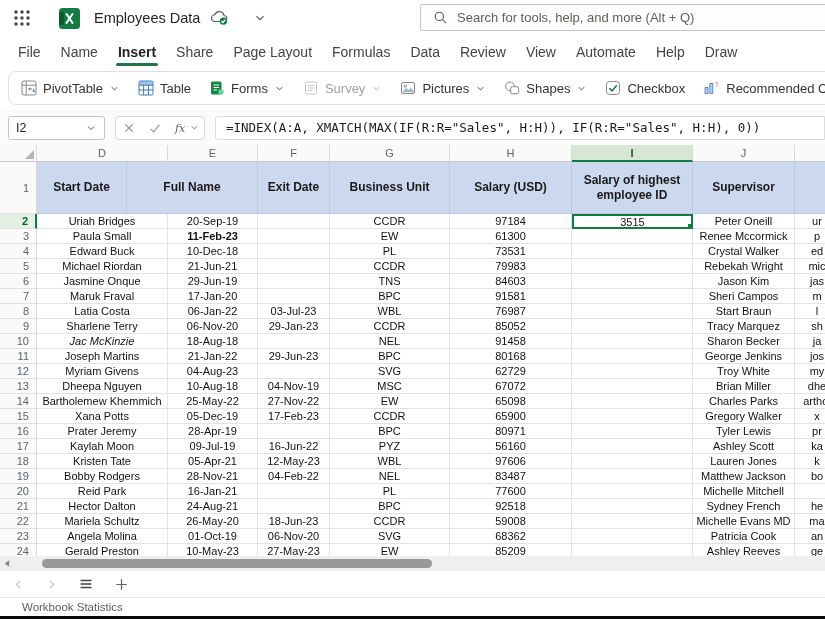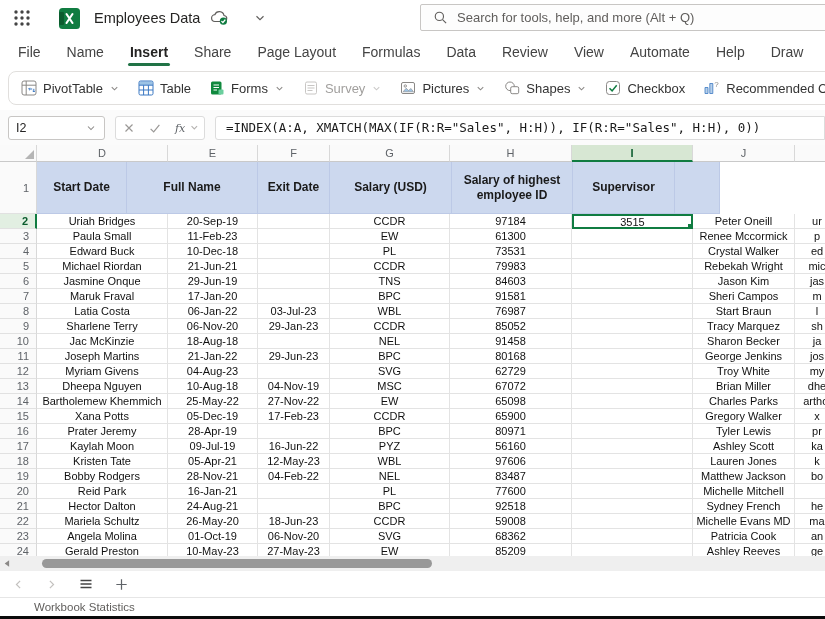--- a/index.html
+++ b/index.html
@@ -15,21 +15,21 @@
   .cloud{margin-left:10px}
   .titlechev{margin-left:22px}
   #searchbox{position:absolute;left:420px;top:4px;width:412px;height:27px;border:1px solid #c8c6c4;
     border-radius:2px;background:#fdfdfd;display:flex;align-items:center;padding-left:12px;gap:9px}
   #searchbox input{border:none;outline:none;background:transparent;font-size:13px;color:#605e5c;width:330px;
     font-family:"Liberation Sans",sans-serif}
   #searchbox input::placeholder{color:#605e5c}
 
   
   #menubar{position:absolute;top:36px;left:0;width:825px;height:32px;display:flex;align-items:center;
-    gap:22px;padding-left:16px;background:#fff}
+    gap:16px;padding-left:16px;background:#fff}
   .menu-item{font-size:14px;color:#444;position:relative;cursor:pointer;padding:4px 2px}
   .menu-item.active{font-weight:bold;color:#252423}
   .menu-item.active::after{content:"";position:absolute;left:0;right:0;bottom:-2px;height:3px;
     border-radius:2px;background:#217346}
 
   
   #ribbon{position:absolute;top:68px;left:0;width:825px;height:42px;background:#fff;display:flex;gap:6px}
   .ribbon-group{border:1px solid #e1dfdd;border-radius:8px;height:34px;margin-top:3px;
     display:flex;align-items:center;padding:0 8px;gap:10px;background:#fff}
   #rgroup-main{margin-left:8px}
@@ -82,21 +82,21 @@
 
   
   #tabbar{position:absolute;top:571px;left:0;width:825px;height:26px;background:#fff;display:flex;align-items:center;gap:20px;padding-left:12px}
   .tnav{cursor:pointer;display:flex;align-items:center}
   #sheettab{position:relative;font-size:13.5px;font-weight:bold;color:#323130;padding:3px 4px 6px;cursor:pointer}
   #sheettab::after{content:"";position:absolute;left:-2px;right:-2px;bottom:0;height:3px;border-radius:2px;background:#217346}
   #addsheet{cursor:pointer}
 
   
   #statusbar{position:absolute;top:597px;left:0;width:825px;height:19px;background:#fff;border-top:1px solid #e6e6e6;
-    display:flex;align-items:center;padding-left:34px;font-size:11.5px;color:#605e5c}
+    display:flex;align-items:center;padding-left:22px;font-size:11.5px;color:#605e5c}
   #statusbar span{cursor:pointer}
   #bottomedge{position:absolute;top:616px;left:0;width:825px;height:3px;background:#0a0a0a}
 </style>
 </head>
 <body>
 
 <div id="topbar">
   <span class="waffle">
     <svg width="18" height="18" viewBox="0 0 18 18">
         <g fill="#444">
@@ -303,41 +303,42 @@
       <div class="gc" style="width: 122px;">H</div>
       <div class="gc sel" style="width: 121px;">I</div>
       <div class="gc" style="width: 102px;">J</div>
       <div class="gc" style="width: 45px;"></div>
     </div>
   <div class="grow" id="hdr-row">
       <div class="rnum" style="height: 52px;">1</div>
       <div class="gc" style="width: 90px;">Start Date</div>
       <div class="gc" style="width: 131px;">Full Name</div>
       <div class="gc" style="width: 72px;">Exit Date</div>
+      <div class="gc" style="width: 120px;">Business Unit</div>
       <div class="gc" style="width: 122px;">Salary (USD)</div>
       <div class="gc" style="width: 121px;">Salary of highest employee ID</div>
       <div class="gc" style="width: 102px;">Supervisor</div>
       <div class="gc" style="width: 45px;"></div>
     </div>
   <div id="datarows">
       <div class="grow drow">
         <div class="rnum sel">2</div>
         <div class="gc" style="width: 131px;">Uriah Bridges</div>
         <div class="gc" style="width: 90px;">20-Sep-19</div>
         <div class="gc" style="width: 72px;"></div>
         <div class="gc" style="width: 120px;">CCDR</div>
         <div class="gc" style="width: 122px;">97184</div>
         <div class="gc selcell" style="width: 121px;">3515</div>
         <div class="gc" style="width: 102px;">Peter Oneill</div>
         <div class="gc" style="width: 45px;">ur</div>
       </div>
       <div class="grow drow">
         <div class="rnum">3</div>
         <div class="gc" style="width: 131px;">Paula Small</div>
-        <div class="gc" style="width: 90px;">11-Feb-23</div>
+        <div class="gc" style="width: 90px; font-weight: bold;">11-Feb-23</div>
         <div class="gc" style="width: 72px;"></div>
         <div class="gc" style="width: 120px;">EW</div>
         <div class="gc" style="width: 122px;">61300</div>
         <div class="gc" style="width: 121px;"></div>
         <div class="gc" style="width: 102px;">Renee Mccormick</div>
         <div class="gc" style="width: 45px;">p</div>
       </div>
       <div class="grow drow">
         <div class="rnum">4</div>
         <div class="gc" style="width: 131px;">Edward Buck</div>
@@ -399,21 +400,21 @@
         <div class="gc" style="width: 90px;">06-Nov-20</div>
         <div class="gc" style="width: 72px;">29-Jan-23</div>
         <div class="gc" style="width: 120px;">CCDR</div>
         <div class="gc" style="width: 122px;">85052</div>
         <div class="gc" style="width: 121px;"></div>
         <div class="gc" style="width: 102px;">Tracy Marquez</div>
         <div class="gc" style="width: 45px;">sh</div>
       </div>
       <div class="grow drow">
         <div class="rnum">10</div>
-        <div class="gc" style="width: 131px;">Jac McKinzie</div>
+        <div class="gc" style="width: 131px; font-style: italic;">Jac McKinzie</div>
         <div class="gc" style="width: 90px;">18-Aug-18</div>
         <div class="gc" style="width: 72px;"></div>
         <div class="gc" style="width: 120px;">NEL</div>
         <div class="gc" style="width: 122px;">91458</div>
         <div class="gc" style="width: 121px;"></div>
         <div class="gc" style="width: 102px;">Sharon Becker</div>
         <div class="gc" style="width: 45px;">ja</div>
       </div>
       <div class="grow drow">
         <div class="rnum">11</div>

